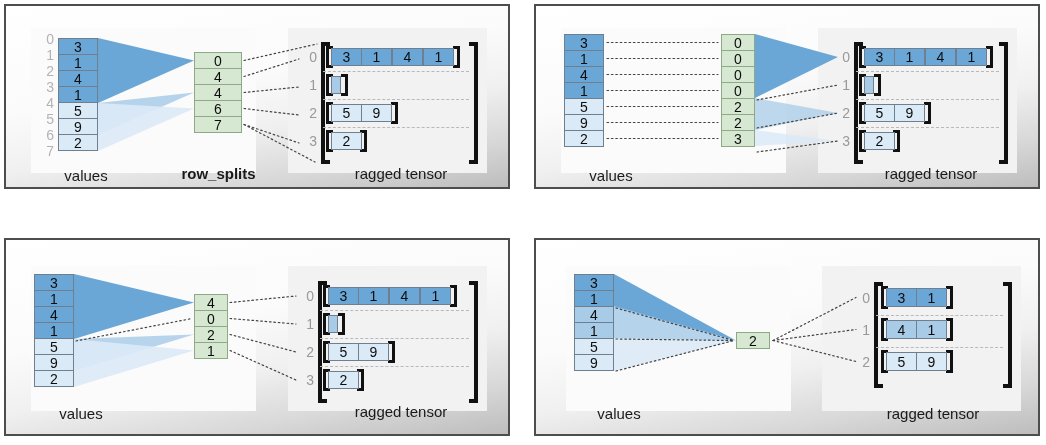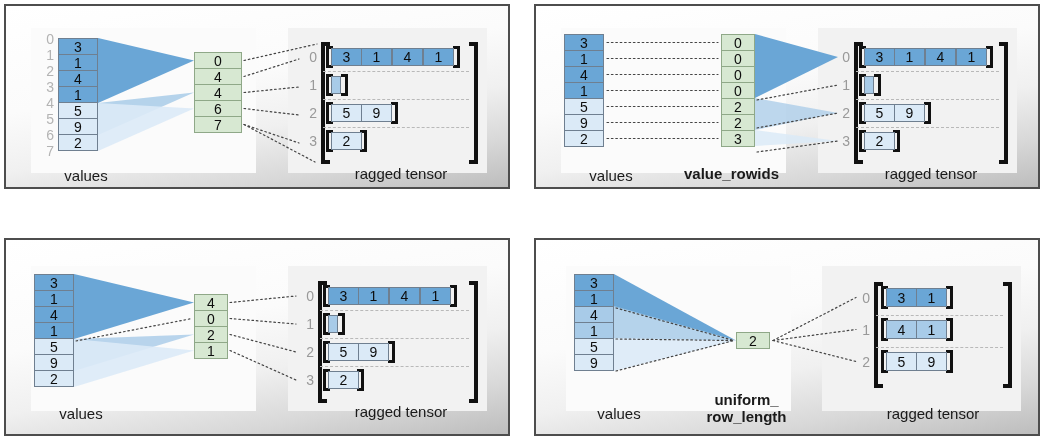--- a/index.html
+++ b/index.html
@@ -105,20 +105,21 @@
       <div style="position: absolute; left: 320px; top: 96px; width: 7px; height: 22px; border-left: 3px solid rgb(17, 17, 17); border-top: 3px solid rgb(17, 17, 17); border-bottom: 3px solid rgb(17, 17, 17); box-sizing: border-box;"></div>
       <div style="position: absolute; left: 385px; top: 96px; width: 7px; height: 22px; border-right: 3px solid rgb(17, 17, 17); border-top: 3px solid rgb(17, 17, 17); border-bottom: 3px solid rgb(17, 17, 17); box-sizing: border-box;"></div>
       <div class="rcell" style="left: 325px; top: 98px; width: 31px; height: 18px; background: rgb(219, 234, 247);">5</div>
       <div class="rcell" style="left: 355px; top: 98px; width: 31px; height: 18px; background: rgb(219, 234, 247);">9</div>
       <div class="hline" style="left: 317px; top: 121px; width: 146px;"></div>
       <div class="ridx" style="left: 297px; top: 128px;">3</div>
       <div style="position: absolute; left: 320px; top: 124px; width: 7px; height: 22px; border-left: 3px solid rgb(17, 17, 17); border-top: 3px solid rgb(17, 17, 17); border-bottom: 3px solid rgb(17, 17, 17); box-sizing: border-box;"></div>
       <div style="position: absolute; left: 354px; top: 124px; width: 7px; height: 22px; border-right: 3px solid rgb(17, 17, 17); border-top: 3px solid rgb(17, 17, 17); border-bottom: 3px solid rgb(17, 17, 17); box-sizing: border-box;"></div>
       <div class="rcell" style="left: 325px; top: 126px; width: 31px; height: 18px; background: rgb(219, 234, 247);">2</div>
       <div class="cardlabel" style="left: 25px; top: 162px; width: 110px;">values</div>
+      <div class="cardlabel bold" style="left: 150px; top: 160px; width: 125px;">row_splits</div>
       <div class="cardlabel" style="left: 330px; top: 160px; width: 130px;">ragged tensor</div>
     </div>
     <div class="panel p2">
       <div class="card left" style="left: 25px; top: 22px; width: 225px; height: 145px;"></div>
       <div class="card right" style="left: 282px; top: 22px; width: 199px; height: 145px;"></div>
       <svg class="lay" width="506" height="185">
         <line x1="71" y1="36.5" x2="182" y2="36.5" stroke="#444" stroke-width="1.2" stroke-dasharray="1.6 2.8" stroke-linecap="round"></line>
         <line x1="71" y1="52.5" x2="182" y2="52.5" stroke="#444" stroke-width="1.2" stroke-dasharray="1.6 2.8" stroke-linecap="round"></line>
         <line x1="71" y1="68.5" x2="182" y2="68.5" stroke="#444" stroke-width="1.2" stroke-dasharray="1.6 2.8" stroke-linecap="round"></line>
         <line x1="71" y1="84.5" x2="182" y2="84.5" stroke="#444" stroke-width="1.2" stroke-dasharray="1.6 2.8" stroke-linecap="round"></line>
@@ -169,21 +170,20 @@
       <div style="position: absolute; left: 323px; top: 96px; width: 7px; height: 22px; border-left: 3px solid rgb(17, 17, 17); border-top: 3px solid rgb(17, 17, 17); border-bottom: 3px solid rgb(17, 17, 17); box-sizing: border-box;"></div>
       <div style="position: absolute; left: 388px; top: 96px; width: 7px; height: 22px; border-right: 3px solid rgb(17, 17, 17); border-top: 3px solid rgb(17, 17, 17); border-bottom: 3px solid rgb(17, 17, 17); box-sizing: border-box;"></div>
       <div class="rcell" style="left: 328px; top: 98px; width: 31px; height: 18px; background: rgb(219, 234, 247);">5</div>
       <div class="rcell" style="left: 358px; top: 98px; width: 31px; height: 18px; background: rgb(219, 234, 247);">9</div>
       <div class="hline" style="left: 320px; top: 121px; width: 143px;"></div>
       <div class="ridx" style="left: 300px; top: 128px;">3</div>
       <div style="position: absolute; left: 323px; top: 124px; width: 7px; height: 22px; border-left: 3px solid rgb(17, 17, 17); border-top: 3px solid rgb(17, 17, 17); border-bottom: 3px solid rgb(17, 17, 17); box-sizing: border-box;"></div>
       <div style="position: absolute; left: 357px; top: 124px; width: 7px; height: 22px; border-right: 3px solid rgb(17, 17, 17); border-top: 3px solid rgb(17, 17, 17); border-bottom: 3px solid rgb(17, 17, 17); box-sizing: border-box;"></div>
       <div class="rcell" style="left: 328px; top: 126px; width: 31px; height: 18px; background: rgb(219, 234, 247);">2</div>
       <div class="cardlabel" style="left: 20px; top: 162px; width: 110px;">values</div>
-      <div class="cardlabel bold" style="left: 133px; top: 160px; width: 125px;">value_rowids</div>
       <div class="cardlabel" style="left: 330px; top: 160px; width: 130px;">ragged tensor</div>
     </div>
     <div class="panel p3">
       <div class="card left" style="left: 25px; top: 26px; width: 225px; height: 145px;"></div>
       <div class="card right" style="left: 282px; top: 26px; width: 199px; height: 145px;"></div>
       <svg class="lay" width="506" height="198">
         <polygon points="68 34 68 99 188 62.5" fill="#6aa6d6" opacity="1"></polygon>
         <polygon points="68 99 68 131 188 94.5" fill="#a8cbe8" opacity="0.8"></polygon>
         <polygon points="68 99 68 147 188 110.5" fill="#dbeaf7" opacity="0.9"></polygon>
         <line x1="70" y1="101" x2="186" y2="78.5" stroke="#444" stroke-width="1.2" stroke-dasharray="1.6 2.8" stroke-linecap="round"></line>
@@ -273,17 +273,15 @@
       <div style="position: absolute; left: 410px; top: 78px; width: 7px; height: 23px; border-right: 3px solid rgb(17, 17, 17); border-top: 3px solid rgb(17, 17, 17); border-bottom: 3px solid rgb(17, 17, 17); box-sizing: border-box;"></div>
       <div class="rcell" style="left: 350px; top: 80px; width: 31px; height: 19px; background: rgb(168, 203, 232);">4</div>
       <div class="rcell" style="left: 380px; top: 80px; width: 31px; height: 19px; background: rgb(168, 203, 232);">1</div>
       <div class="hline" style="left: 340px; top: 107px; width: 127px;"></div>
       <div class="ridx" style="left: 320px; top: 114.5px;">2</div>
       <div style="position: absolute; left: 345px; top: 110px; width: 7px; height: 23px; border-left: 3px solid rgb(17, 17, 17); border-top: 3px solid rgb(17, 17, 17); border-bottom: 3px solid rgb(17, 17, 17); box-sizing: border-box;"></div>
       <div style="position: absolute; left: 410px; top: 110px; width: 7px; height: 23px; border-right: 3px solid rgb(17, 17, 17); border-top: 3px solid rgb(17, 17, 17); border-bottom: 3px solid rgb(17, 17, 17); box-sizing: border-box;"></div>
       <div class="rcell" style="left: 350px; top: 112px; width: 31px; height: 19px; background: rgb(219, 234, 247);">5</div>
       <div class="rcell" style="left: 380px; top: 112px; width: 31px; height: 19px; background: rgb(219, 234, 247);">9</div>
       <div class="cardlabel" style="left: 28px; top: 166px; width: 110px;">values</div>
-      <div class="cardlabel bold" style="left: 148px; top: 152px; width: 125px;">uniform_
-row_length</div>
       <div class="cardlabel" style="left: 332px; top: 166px; width: 130px;">ragged tensor</div>
     </div>
   </div>
 
 </body></html>

